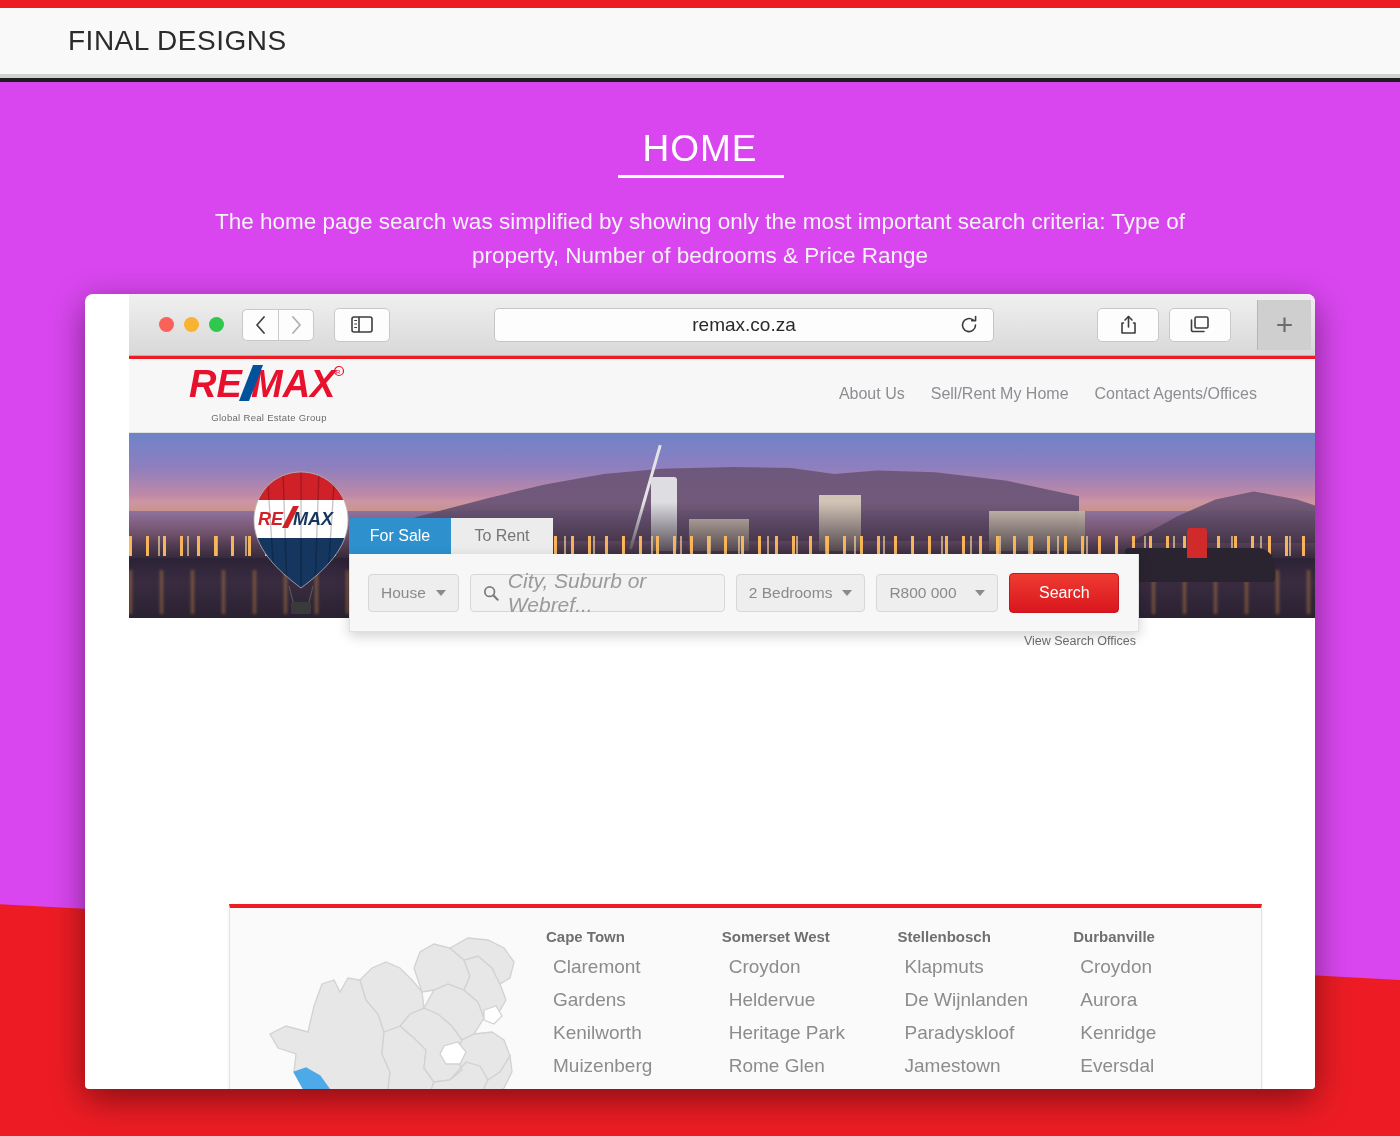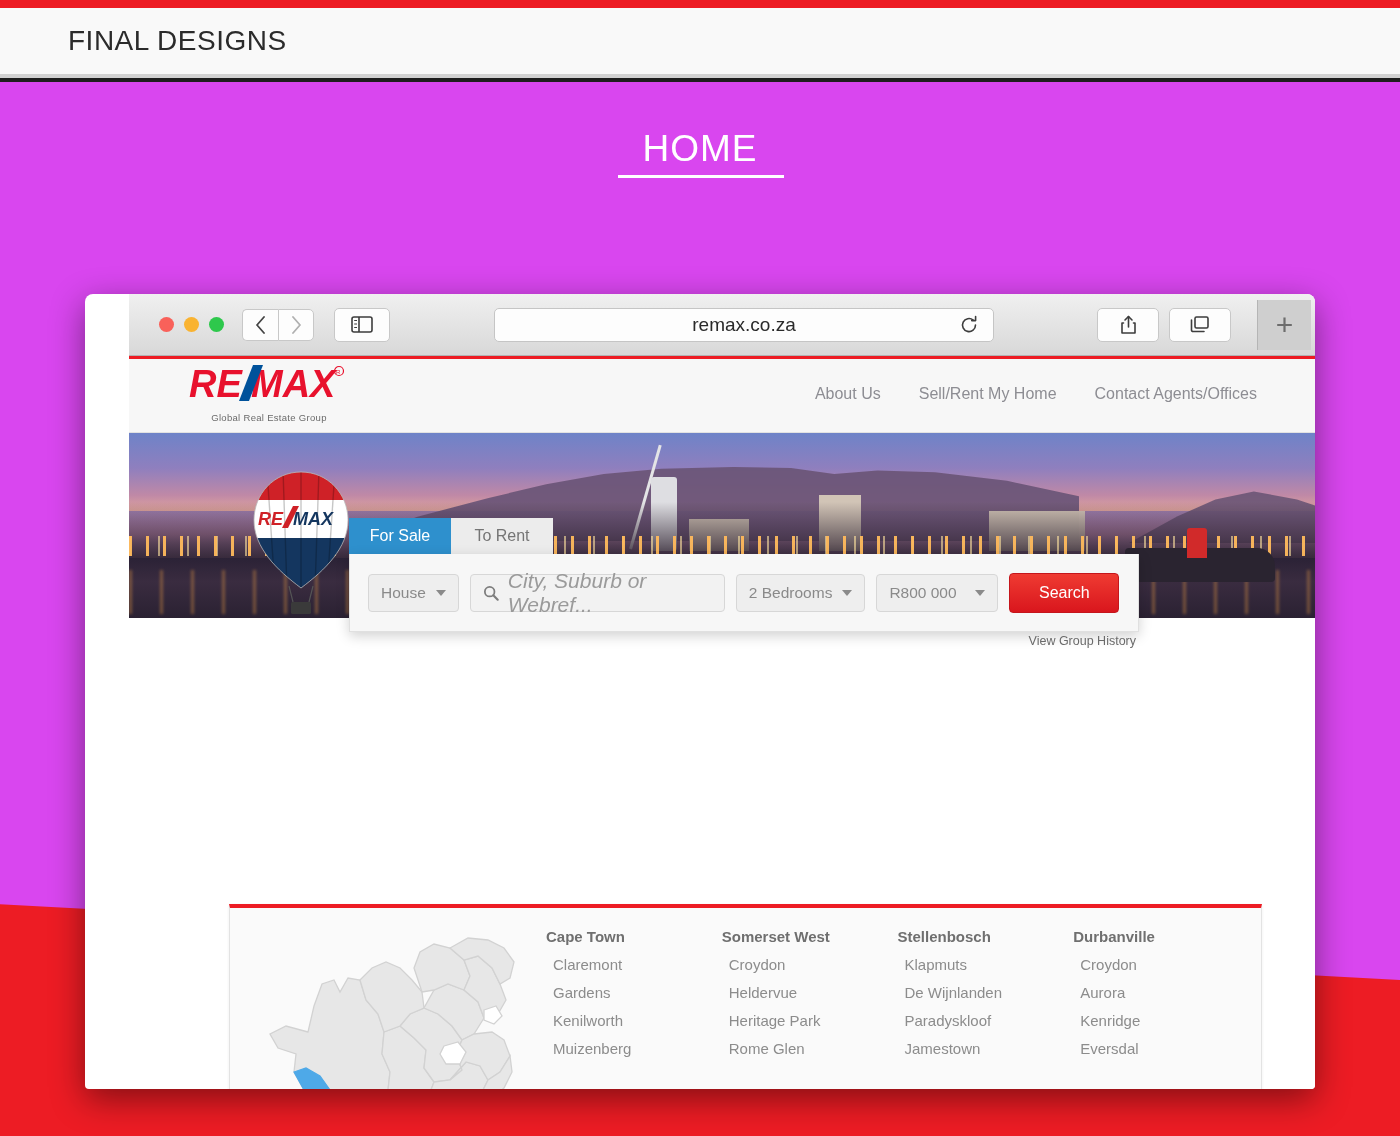--- a/index.html
+++ b/index.html
@@ -121,21 +121,21 @@
     height: 74px; background: #f7f7f7; border-bottom: 1px solid #e2e2e2;
     display: flex; align-items: center; position: relative;
   }
   .logo-wrap { position: absolute; left: 60px; top: 6px; }
   .logo-sub {
     font-size: 9.5px; color: #6b6b6b; letter-spacing: .3px;
     text-align: center; margin-top: 1px;
   }
   .nav-links {
     position: absolute; right: 58px; top: 26px;
-    display: flex; gap: 38px;
+    display: flex; gap: 26px;
   }
   .nav-links a {
     font-size: 16px; color: #8d8d93; text-decoration: none;
   }
 
   
   .hero {
     position: relative; height: 185px; width: 100%; overflow: hidden;
     background: linear-gradient(180deg,#6f7fc4 0%, #8e7fb9 30%, #b07ea3 55%, #6b5d84 72%, #2a2a3e 100%);
   }
@@ -248,38 +248,39 @@
   .prop-body { position: absolute; left: 316px; top: 20px; right: 12px; }
   .prop-heading {
     font-size: 16px; font-weight: bold; color: #6f6f6f; margin-bottom: 17px;
   }
   .prop-cols { display: flex; }
   .prop-col { width: 193px; }
   .prop-col-head {
     font-size: 15px; font-weight: bold; color: #6f6f6f; margin-bottom: 11px;
   }
   .prop-item {
-    font-size: 15px; color: #8c8c8c; margin-bottom: 11px; padding-left: 7px;
+    font-size: 19px; color: #8c8c8c; margin-bottom: 11px; padding-left: 7px;
   }
 </style>
 </head>
 <body>
 
 <div class="top-red-strip"></div>
 
 <div class="pres-header">
   <div class="pres-header-title">FINAL DESIGNS</div>
 </div>
 
 <div class="stage">
 
   <div class="red-diagonal"></div>
 
   <div class="slide-title">HOME</div>
   <div class="slide-title-rule"></div>
+  <div class="slide-sub">The home page search was simplified by showing only the most important search criteria: Type of property, Number of bedrooms &amp; Price Range</div>
 
   <div class="browser">
 
     <div class="browser-chrome">
       <div class="traffic">
         <div class="dot red"></div>
         <div class="dot yellow"></div>
         <div class="dot green"></div>
       </div>
 
@@ -432,21 +433,21 @@
           <span class="caret"></span>
         </div>
 
         <div class="sel" style="width:122px;justify-content:space-between;">
           <span>R800 000</span>
           <span class="caret"></span>
         </div>
 
         <div class="btn-search">Search</div>
 
-        <div class="view-history">View Group History</div>
+        <div class="view-history">View Search Offices</div>
       </div>
 
       <div class="prop-card">
 
         <svg class="sa-map" viewBox="0 0 300 236">
           <g fill="#e7e7e7" stroke="#d2d2d2" stroke-width="1.3">
             <path d="M60 110 L38 104 L22 112 L30 126 L48 132 L46 150 L56 168 L76 182 L96 190 L116 196 L130 188 L146 196 L150 182 L140 168 L142 150 L134 132 L136 110 L130 92 L118 78 L112 58 L100 56 L92 70 L86 58 L74 62 L66 84 Z"></path>
             <path d="M136 110 L134 132 L142 150 L140 168 L150 182 L146 196 L158 202 L176 200 L186 190 L180 176 L186 160 L176 146 L178 128 L166 116 L152 104 Z"></path>
             <path d="M152 104 L166 116 L178 128 L176 146 L186 160 L202 158 L214 148 L208 132 L214 118 L204 104 L190 92 L176 86 L162 92 Z"></path>
             <path d="M112 58 L118 78 L130 92 L136 110 L152 104 L162 92 L176 86 L174 70 L164 58 L152 46 L138 40 L124 46 Z"></path>

